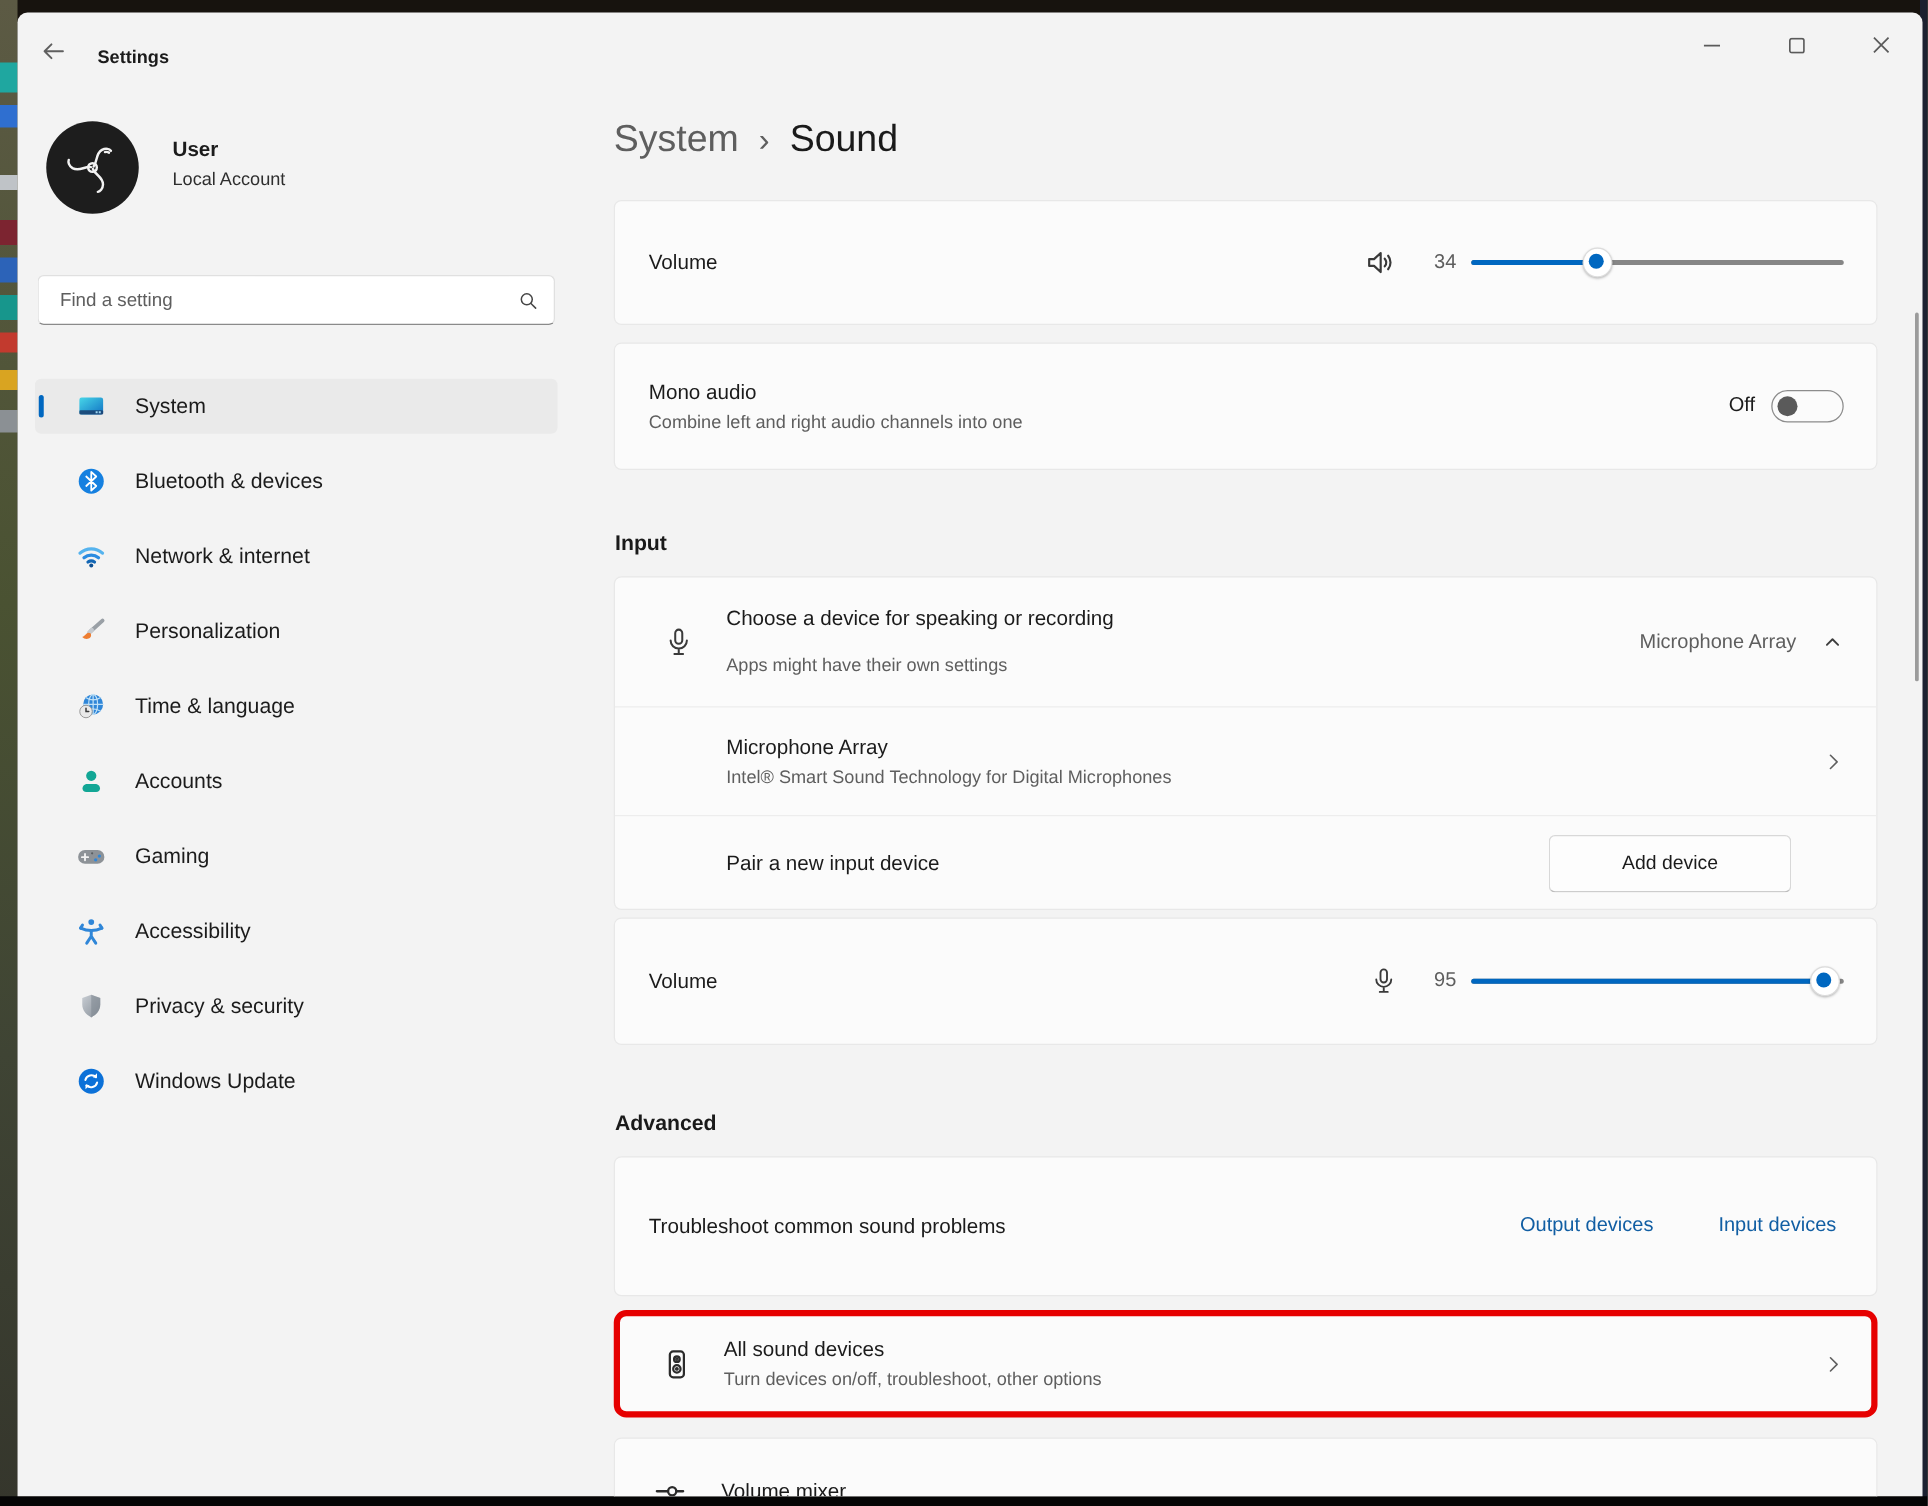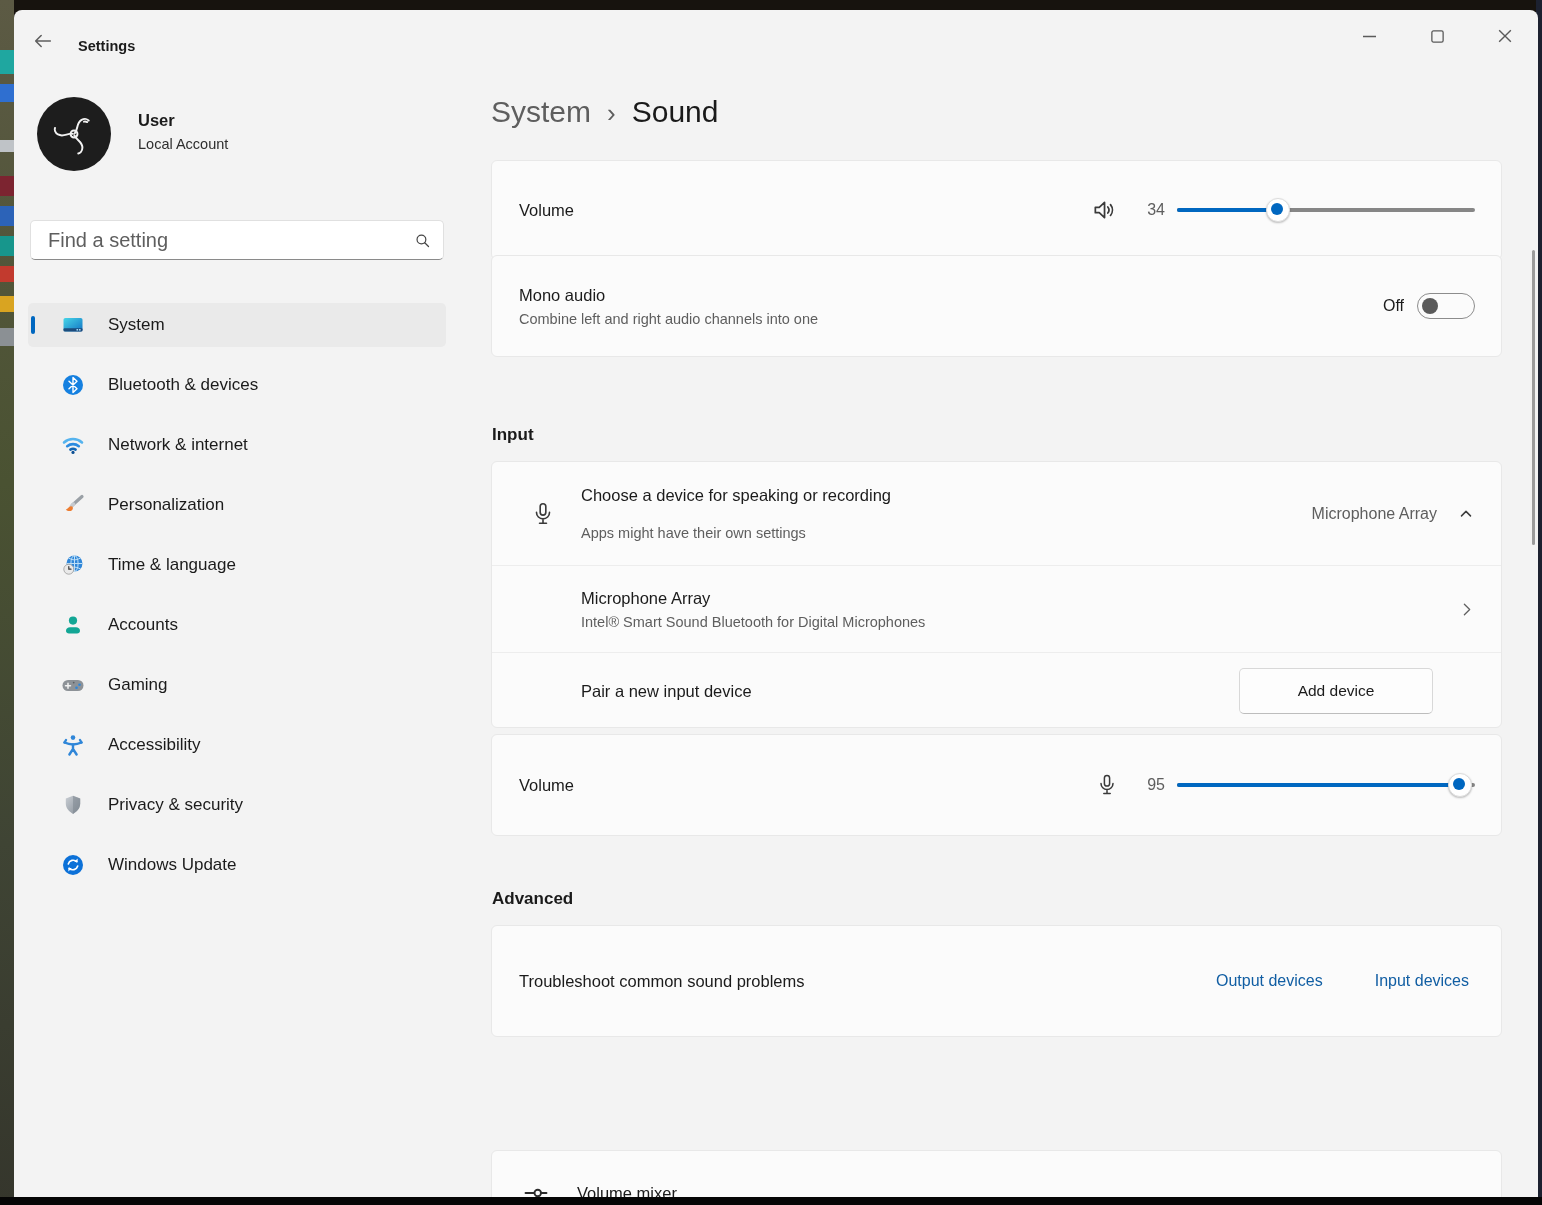--- a/index.html
+++ b/index.html
@@ -24,21 +24,21 @@
   
   #avatar{position:absolute;left:23px;top:87px;width:74px;height:74px;border-radius:50%;
     background:#1d1d1d;display:flex;align-items:center;justify-content:center;}
   #account-text{position:absolute;left:124px;top:101px;}
   #account-name{font-size:16.5px;font-weight:700;color:#1b1b1b;}
   #account-type{font-size:14.5px;color:#2e2e2e;margin-top:6px;}
   
   #search-box{position:absolute;left:16px;top:210px;width:414px;height:40px;background:#fff;
     border:1px solid #e0e0e0;border-bottom:1px solid #8a8a8a;border-radius:5px;box-sizing:border-box;
     display:flex;align-items:center;padding:0 12px 0 15px;}
-  #search-input{flex:1;border:none;outline:none;font-size:20px;color:#0f172a;background:transparent;
+  #search-input{flex:1;border:none;outline:none;font-size:15px;color:#0f172a;background:transparent;
     font-family:"Liberation Sans",sans-serif;}
   #search-input::placeholder{color:#5e5e5e;}
   
   #nav{position:absolute;left:14px;top:293px;width:418px;}
   .nav-item{position:relative;height:44px;border-radius:5px;display:flex;align-items:center;
     margin-bottom:16px;cursor:pointer;}
   .nav-item.selected{background:#eaeaea;}
   .nav-item .accent{display:none;}
   .nav-item.selected .accent{display:block;position:absolute;left:3px;top:13px;width:4px;height:18px;
     border-radius:2px;background:#0067c0;}
@@ -284,21 +284,21 @@
           <span class="slider-val" style="margin-left:22px;">34</span>
           <div class="slider" style="margin-left:12px;">
             <div class="track"></div>
             <div class="fill" style="width: 34%;"></div>
             <div class="thumb" style="left: 34%; top: 11px;"></div>
           </div>
         </div>
       </div>
     </div>
 
-    <div class="card" style="top:245px;height:102px;">
+    <div class="card" style="top:264px;height:102px;">
       <div class="row rowpad" style="height:100%;">
         <div class="titleblock">
           <span class="row-title">Mono audio</span>
           <span class="row-sub">Combine left and right audio channels into one</span>
         </div>
         <div style="margin-left:auto;display:flex;align-items:center;">
           <span id="mono-state">Off</span>
           <div id="mono-toggle">
             <div class="knob"></div>
           </div>
@@ -324,21 +324,21 @@
           <svg style="margin-left:20px;" width="18" height="18" viewBox="0 0 24 24" fill="none" stroke="#3d3d3d" stroke-width="2" stroke-linecap="round" stroke-linejoin="round">
               <path d="M6 14.5l6-6 6 6"></path>
             </svg>
         </div>
       </div>
       <div class="divider"></div>
 
       <div class="row" style="height:86px;padding-left:89px;padding-right:26px;">
         <div class="titleblock">
           <span class="row-title">Microphone Array</span>
-          <span class="row-sub">Intel®  Smart Sound Bluetooth for Digital Microphones</span>
+          <span class="row-sub">Intel®  Smart Sound Technology for Digital Microphones</span>
         </div>
         <svg style="margin-left:auto;" width="17" height="17" viewBox="0 0 24 24" fill="none" stroke="#5f5f5f" stroke-width="1.8" stroke-linecap="round" stroke-linejoin="round">
             <path d="M9 4.5l7.5 7.5L9 19.5"></path>
           </svg>
       </div>
       <div class="divider"></div>
 
       <div class="row" style="height:76px;padding-left:89px;padding-right:68px;">
         <span class="row-title">Pair a new input device</span>
         <button class="btn" style="margin-left:auto;">Add device</button>
@@ -368,20 +368,38 @@
     <div class="card" style="top:915px;height:112px;">
       <div class="row rowpad" style="height:100%;padding-right:32px;">
         <span class="row-title">Troubleshoot common sound problems</span>
         <div style="margin-left:auto;display:flex;align-items:center;gap:52px;">
           <span class="link">Output devices</span>
           <span class="link">Input devices</span>
         </div>
       </div>
     </div>
 
+    <div class="card" id="card-alldev" style="top:1038px;height:86px;">
+      <div class="row" style="height:100%;padding-left:32px;padding-right:22px;">
+        <svg width="27" height="27" viewBox="0 0 24 24" fill="none" stroke="#2b2b2b" stroke-width="1.6">
+          <rect x="7" y="2.8" width="10" height="18.4" rx="2.4"></rect>
+          <circle cx="12" cy="8.3" r="2"></circle>
+            <circle cx="12" cy="8.3" r="0.5" fill="#2b2b2b"></circle>
+          <circle cx="12" cy="15.2" r="2.6"></circle>
+            <circle cx="12" cy="15.2" r="0.6" fill="#2b2b2b"></circle>
+        </svg>
+        <div class="titleblock" style="margin-left:24px;">
+          <span class="row-title">All sound devices</span>
+          <span class="row-sub">Turn devices on/off, troubleshoot, other options</span>
+        </div>
+        <svg style="margin-left:auto;" width="17" height="17" viewBox="0 0 24 24" fill="none" stroke="#5f5f5f" stroke-width="1.8" stroke-linecap="round" stroke-linejoin="round">
+            <path d="M9 4.5l7.5 7.5L9 19.5"></path>
+          </svg>
+      </div>
+    </div>
 
     <div class="card" style="top:1140px;height:84px;">
       <div class="row" style="height:84px;padding-left:30px;padding-right:26px;">
         <svg width="28" height="28" viewBox="0 0 24 24" fill="none" stroke="#2b2b2b" stroke-width="1.6" stroke-linecap="round">
           <line x1="3" y1="12" x2="21" y2="12"></line>
           <circle cx="13.5" cy="12" r="2.8" fill="#fbfbfb"></circle>
         </svg>
         <span class="row-title" style="margin-left:27px;">Volume mixer</span>
 
       </div>

